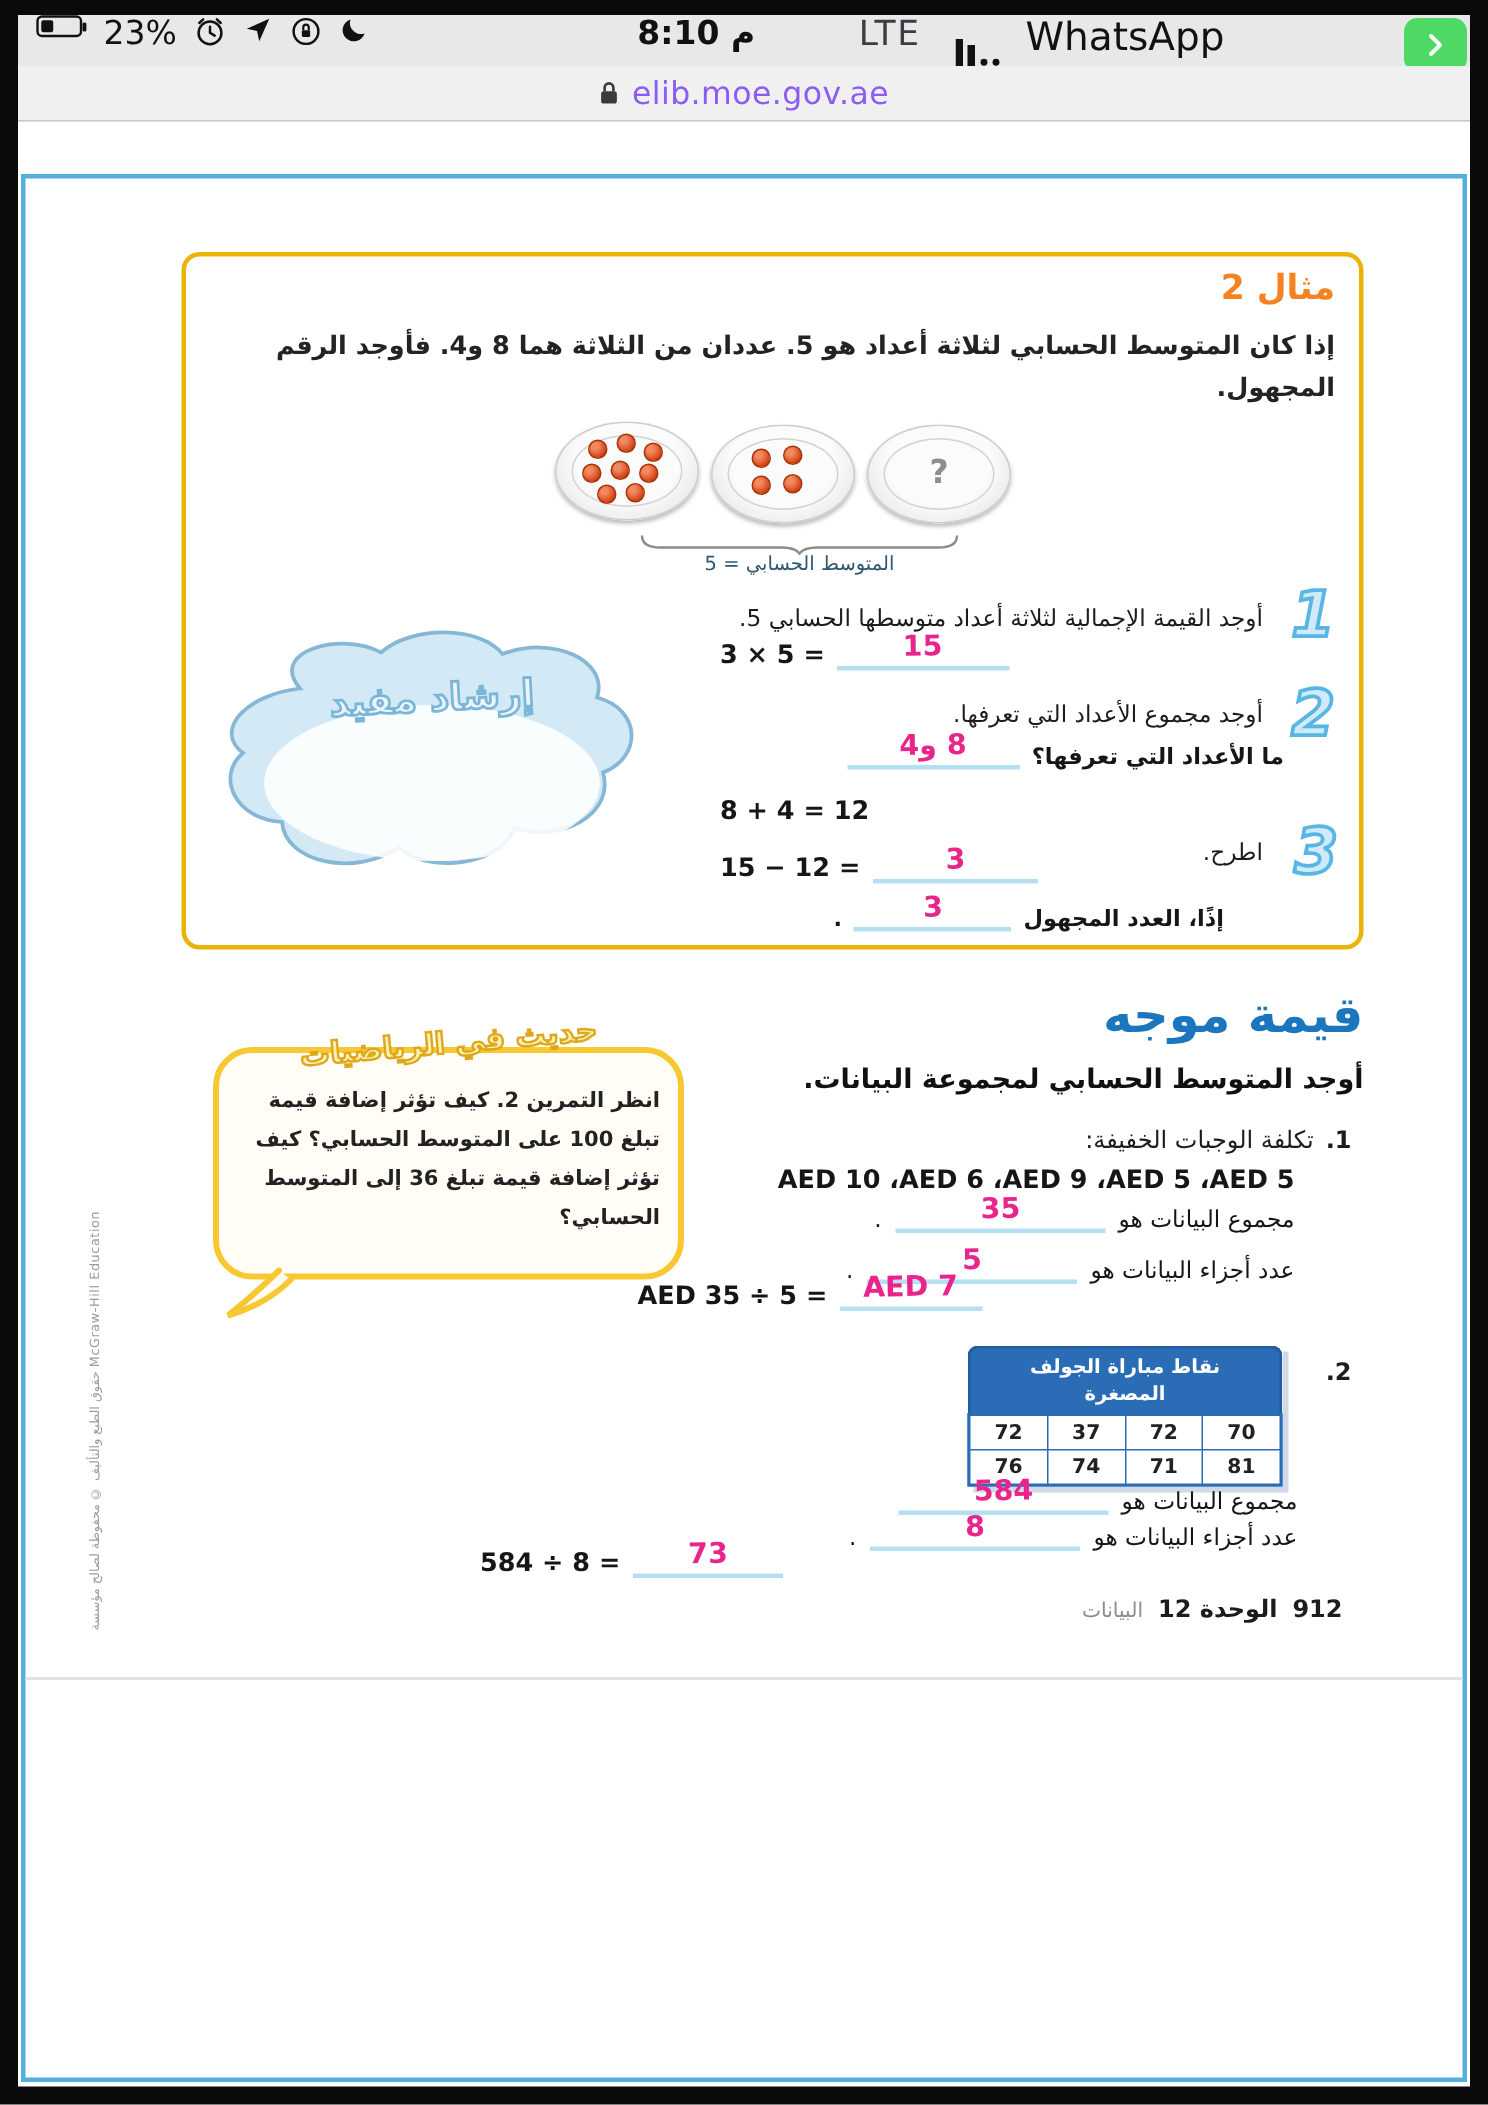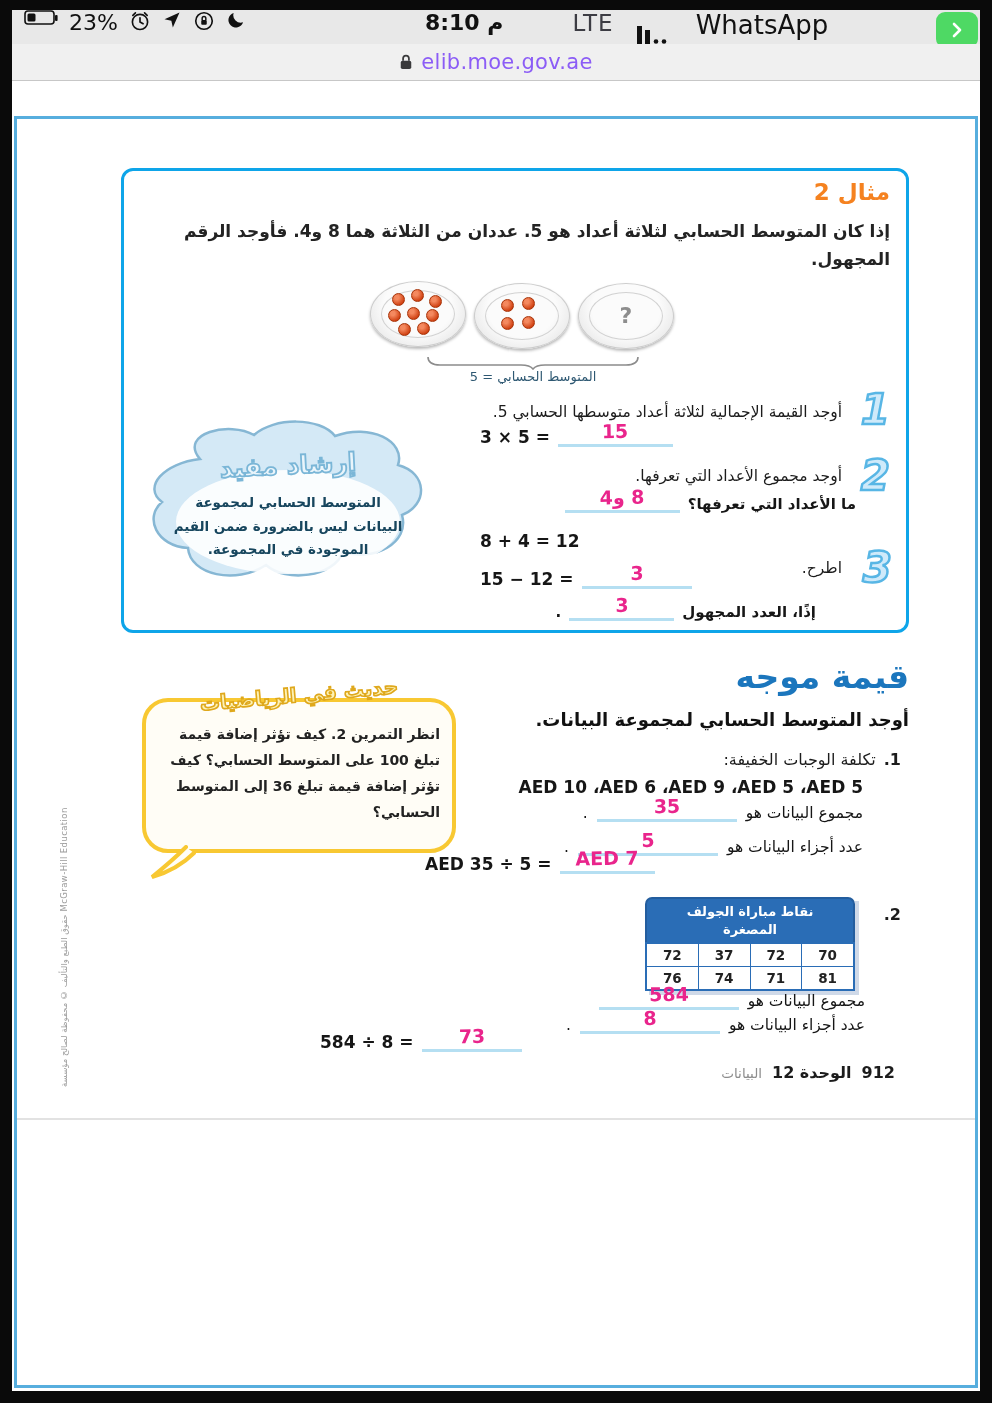--- a/index.html
+++ b/index.html
@@ -6,36 +6,36 @@
   html,body{width:992px;height:1403px;overflow:hidden}
   body{font-family:"DejaVu Sans",sans-serif;background:#0a0a0a;position:relative}
   .screen{position:absolute;left:12px;top:10px;width:968px;height:1381px;background:#fff;overflow:hidden}
 
   
   .statusbar{position:absolute;left:0;top:0;width:100%;height:34px;background:#e8e8e8;display:flex;padding:0 12px;gap:11px;color:#111}
   .sb-batt-pct{font-size:22px;font-weight:500}
   .sb-time{font-size:22px;font-weight:600;margin-left:168px;direction:ltr}
   .sb-lte{font-size:23px;color:#3c3c43;margin-left:58px;letter-spacing:1px}
   .sb-bars{margin-left:12px;display:flex;align-items:flex-end}
-  .sb-app{font-size:26px;font-weight:500;margin-left:16px}
+  .sb-app{font-size:26px;font-weight:500;margin-left:4px}
   .app-badge{position:absolute;top:2px;right:2px;width:42px;height:36px;background:#4ed964;border-radius:9px;display:flex;align-items:center;justify-content:center}
 
   
   .urlbar{position:absolute;left:0;top:34px;width:100%;height:37px;background:#f0f0f0;border-bottom:1px solid #c7c7c7;display:flex;align-items:center;justify-content:center;gap:8px}
   .urlbar .domain{font-size:21px;color:#8b5cf6;letter-spacing:.3px}
 
   
   .ebook{position:absolute;left:2px;top:106px;width:964px;height:1272px;background:#fff;border:3px solid #57aede}
   .pagebreak{position:absolute;left:0;right:0;top:999px;height:2px;background:#e2e2e2}
 
   .rtl{direction:rtl;text-align:right}
   .ltr{direction:ltr;text-align:left}
 
   
-  .ex-box{position:absolute;left:104px;top:49px;width:788px;height:465px;border:3px solid #0ea5e9;border-radius:12px;background:#fff}
+  .ex-box{position:absolute;left:104px;top:49px;width:788px;height:465px;border:3px solid #eab308;border-radius:12px;background:#fff}
   .ex-label{position:absolute;right:16px;top:8px;font-size:23px;font-weight:800;color:#f58220;direction:rtl}
   .ex-problem{position:absolute;right:16px;top:46px;width:752px;font-size:17px;font-weight:700;color:#232323;direction:rtl;text-align:right;line-height:1.65}
 
   .plates{position:absolute;left:246px;top:110px;width:316px;height:100px}
   .plate{position:absolute;width:96px;height:66px;border-radius:50%;background:radial-gradient(ellipse at 50% 38%,#fbfbfb 50%,#dcdcdc 100%);box-shadow:0 2px 3px rgba(0,0,0,.28),inset 0 0 0 1px #cccccc}
   .plate::after{content:"";position:absolute;left:11px;top:9px;right:11px;bottom:9px;border-radius:50%;border:1px solid #d2d2d2}
   .dot{position:absolute;width:13px;height:13px;border-radius:50%;background:radial-gradient(circle at 35% 32%,#f4895f 20%,#cf3f10 75%);border:1px solid #a83409;z-index:2}
   .plate-q{position:absolute;left:0;right:0;top:20px;text-align:center;font-size:22px;font-weight:600;color:#8d8d8d;z-index:2}
   .brace{position:absolute;left:56px;top:74px;width:214px;height:14px}
   .plate-caption{position:absolute;left:56px;top:88px;width:214px;text-align:center;font-size:13px;font-weight:400;color:#2e5872;direction:rtl}
@@ -205,21 +205,20 @@
         </span>
         <span>.</span>
       </div>
 
       <div class="cloud">
         <svg width="300" height="185" viewBox="0 0 300 185">
           <path d="M62,42 C40,16 92,4 116,18 C136,0 182,0 197,19 C232,6 268,24 260,48 C290,56 290,88 264,98 C272,126 236,145 205,135 C196,160 148,166 128,148 C98,168 52,158 50,131 C18,129 6,100 24,85 C4,70 26,46 62,42 Z" fill="#d4e9f6" stroke="#86b7d4" stroke-width="2.5"></path>
           <ellipse cx="150" cy="105" rx="112" ry="52" fill="#ffffff" opacity="0.88"></ellipse>
         </svg>
         <div class="cloud-title">إرشاد مفيد</div>
-        <div class="cloud-body">المتوسط الحسابي لمجموعة البيانات ليس بالضرورة ضمن القيم الموجودة في المجموعة.</div>
       </div>
     </div>
 
     <div class="gp-title">قيمة موجه</div>
     <div class="gp-instr">أوجد المتوسط الحسابي لمجموعة البيانات.</div>
 
     <div class="p-head" style="right:74px;top:631px">
       <span class="p-num">1.</span>
       <span>تكلفة الوجبات الخفيفة:</span>
     </div>

